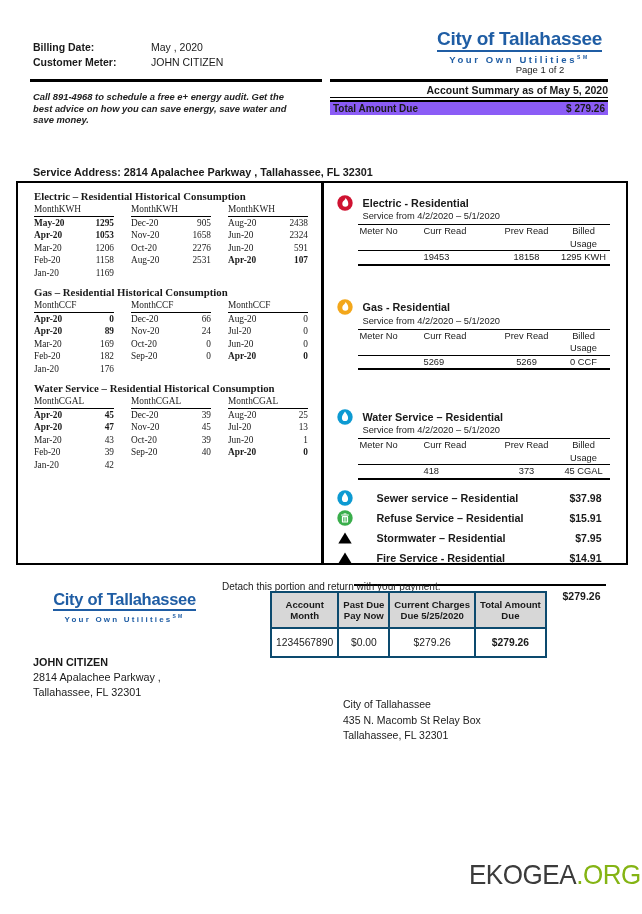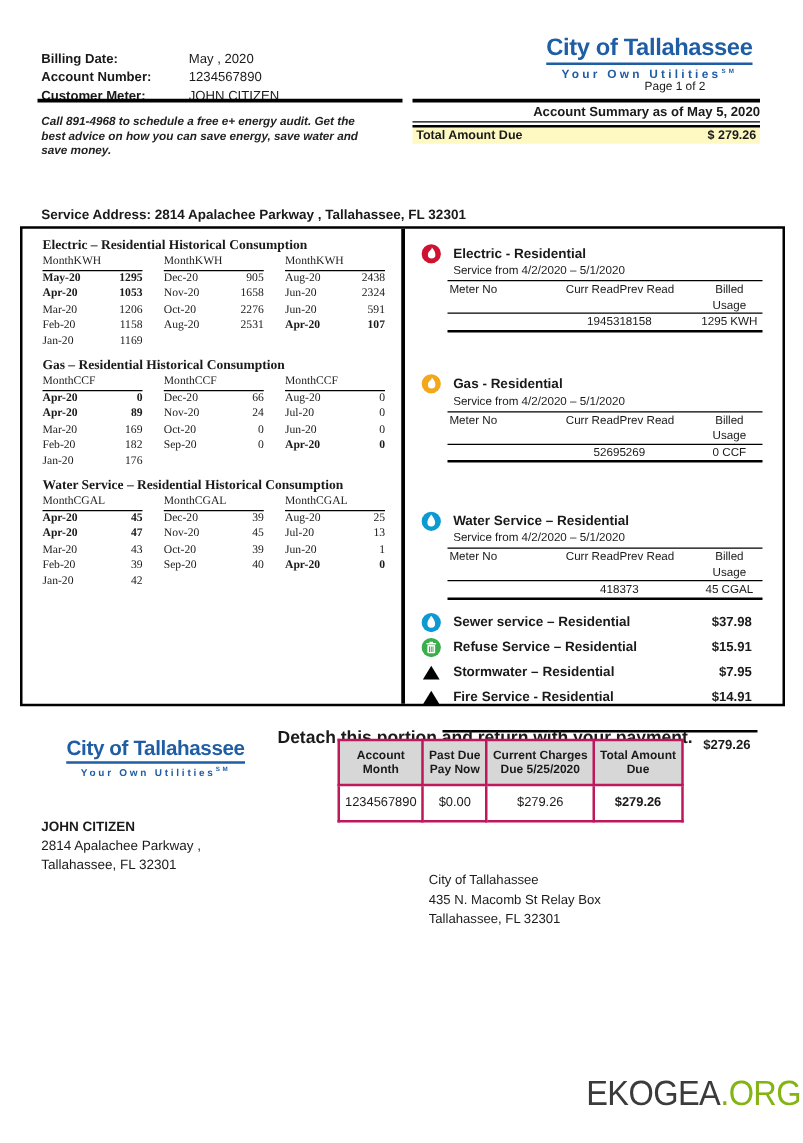--- a/index.html
+++ b/index.html
@@ -27,21 +27,21 @@
   #logo-top .lg-title { font-size:19px; line-height:21px; }
   #logo-top .lg-tag { font-size:9.5px; letter-spacing:2.6px; }
   #page-label { left:495px; top:64px; width:90px; text-align:center; font-size:9.5px; }
   #rule-right { left:330px; top:79px; width:278px; height:3px; background:#000; }
 
   
   #account-summary { left:330px; top:84px; width:278px;text-align:right; }
   .as-title { font-weight:bold; font-size:10.5px; line-height:12px;
               border-bottom:1.5px solid #000; padding-bottom:1px; }
   .as-row { display:flex; justify-content:space-between; font-size:10px; line-height:11.4px; padding-top:0.5px; }
-  .as-total { margin-top:2px; display:flex; justify-content:space-between; background:#fef9c3;
+  .as-total { margin-top:2px; display:flex; justify-content:space-between; background:#8b5cf6;
               border-top:2.5px solid #000; font-weight:bold; font-size:10px;
               height:15px; line-height:14px; padding:0 3px; }
 
   
   #service-address { left:33px; top:166px; font-size:10.8px; font-weight:bold; }
 
   
   #main-box { left:16px; top:181px; width:612px; height:384px; border:2.5px solid #000; }
   #box-divider { position:absolute; left:303px; top:0; bottom:0; width:2.5px; background:#000; }
 
@@ -60,41 +60,41 @@
   .svc-head { display:flex; align-items:center; gap:10px; height:17px; }
   .icon16 { width:16px; height:16px; flex:0 0 16px; }
   .icon16 svg { display:block; width:16px; height:16px; }
   .svc-title { font-weight:bold; font-size:10.8px; }
   .svc-sub { margin-left:26px; font-size:9.3px; line-height:11px; }
   .svc-table { margin-left:21px; margin-top:2px; width:252px; border-top:1.3px solid #000; }
   .svc-tr { display:flex; font-size:9.3px; line-height:12.5px; }
   .svc-tr.head { border-bottom:1.3px solid #000; }
   .svc-tr.data { border-bottom:2.2px solid #000; }
   .svc-c0 { width:66px; text-align:left; padding-left:2px; }
-  .svc-c1 { width:72px; text-align:right; }
-  .svc-c2 { width:62px; }
+  .svc-c1 { width:72px; text-align:left; }
+  .svc-c2 { width:62px; text-align:center; }
   .svc-c3 { width:52px; text-align:center; }
   .m-elec { margin-top:2px; } .m-gas { margin-top:33px; } .m-water { margin-top:38px; }
 
   #charges { margin-top:8px; }
   .chg-row { display:flex; align-items:center; height:20px; }
-  .chg-label { margin-left:10px; font-weight:bold; font-size:10.8px; }
+  .chg-label { margin-left:24px; font-weight:bold; font-size:10.8px; }
   .chg-amt { margin-left:auto; font-weight:bold; font-size:10.5px; margin-right:10px; }
   .chg-total { margin-top:16px; margin-left:17px; width:252px; border-top:2.2px solid #000;
                display:flex; padding-top:4px; }
   .chg-total-label { margin-left:5px; font-weight:bold; font-size:10.8px; }
   .chg-total-amt { margin-left:auto; font-weight:bold; font-size:10.5px; margin-right:5px; }
 
   
-  #detach-note { left:222px; top:581px; font-size:14px; font-weight:bold; }
+  #detach-note { left:222px; top:581px; font-size:10px; font-weight:normal; }
   #logo-bottom { left:53px; top:590px; width:143px; }
   #logo-bottom .lg-title { font-size:16.5px; line-height:18px; }
   #logo-bottom .lg-tag { font-size:8px; letter-spacing:2.2px; }
   #stub-tbl { position:absolute; left:270px; top:591px; border-collapse:collapse; }
-  #stub-tbl th, #stub-tbl td { border:2px solid #be185d; text-align:center; vertical-align:middle; }
+  #stub-tbl th, #stub-tbl td { border:2px solid #0c4a6e; text-align:center; vertical-align:middle; }
   #stub-tbl th { background:#d7d7d7; font-size:9.6px; font-weight:bold; height:36px;
                  line-height:11.5px; padding:0 4px; }
   #stub-tbl td { font-size:10.3px; height:29px; padding:0 4px; }
 
   
   #cust-addr { left:33px; top:655px; font-size:10.8px; line-height:15px; }
   #comp-addr { left:343px; top:697px; font-size:10.5px; line-height:15.5px; }
 
   
   #watermark { right:1px; top:859px; font-size:28px; letter-spacing:-0.5px;
@@ -104,24 +104,20 @@
 </style>
 </head>
 <body>
 
 <div id="page" style="--brand: #1f5da4; --wmgreen: #84b414;">
 
   <div id="bill-info" class="abs">
       <div class="info-row">
         <span class="lab">Billing Date:</span>
         <span class="val">May , 2020</span>
-      </div>
-      <div class="info-row">
-        <span class="lab">Account Number:</span>
-        <span class="val">1234567890</span>
       </div>
       <div class="info-row">
         <span class="lab">Customer Meter:</span>
         <span class="val">JOHN CITIZEN</span>
       </div>
     </div>
   <div id="rule-left" class="abs"></div>
   <div id="promo" class="abs">Call 891-4968 to schedule a free e+ energy audit. Get the best advice on how you can save energy, save water and save money.</div>
 
   <div id="logo-top" class="abs logo">

